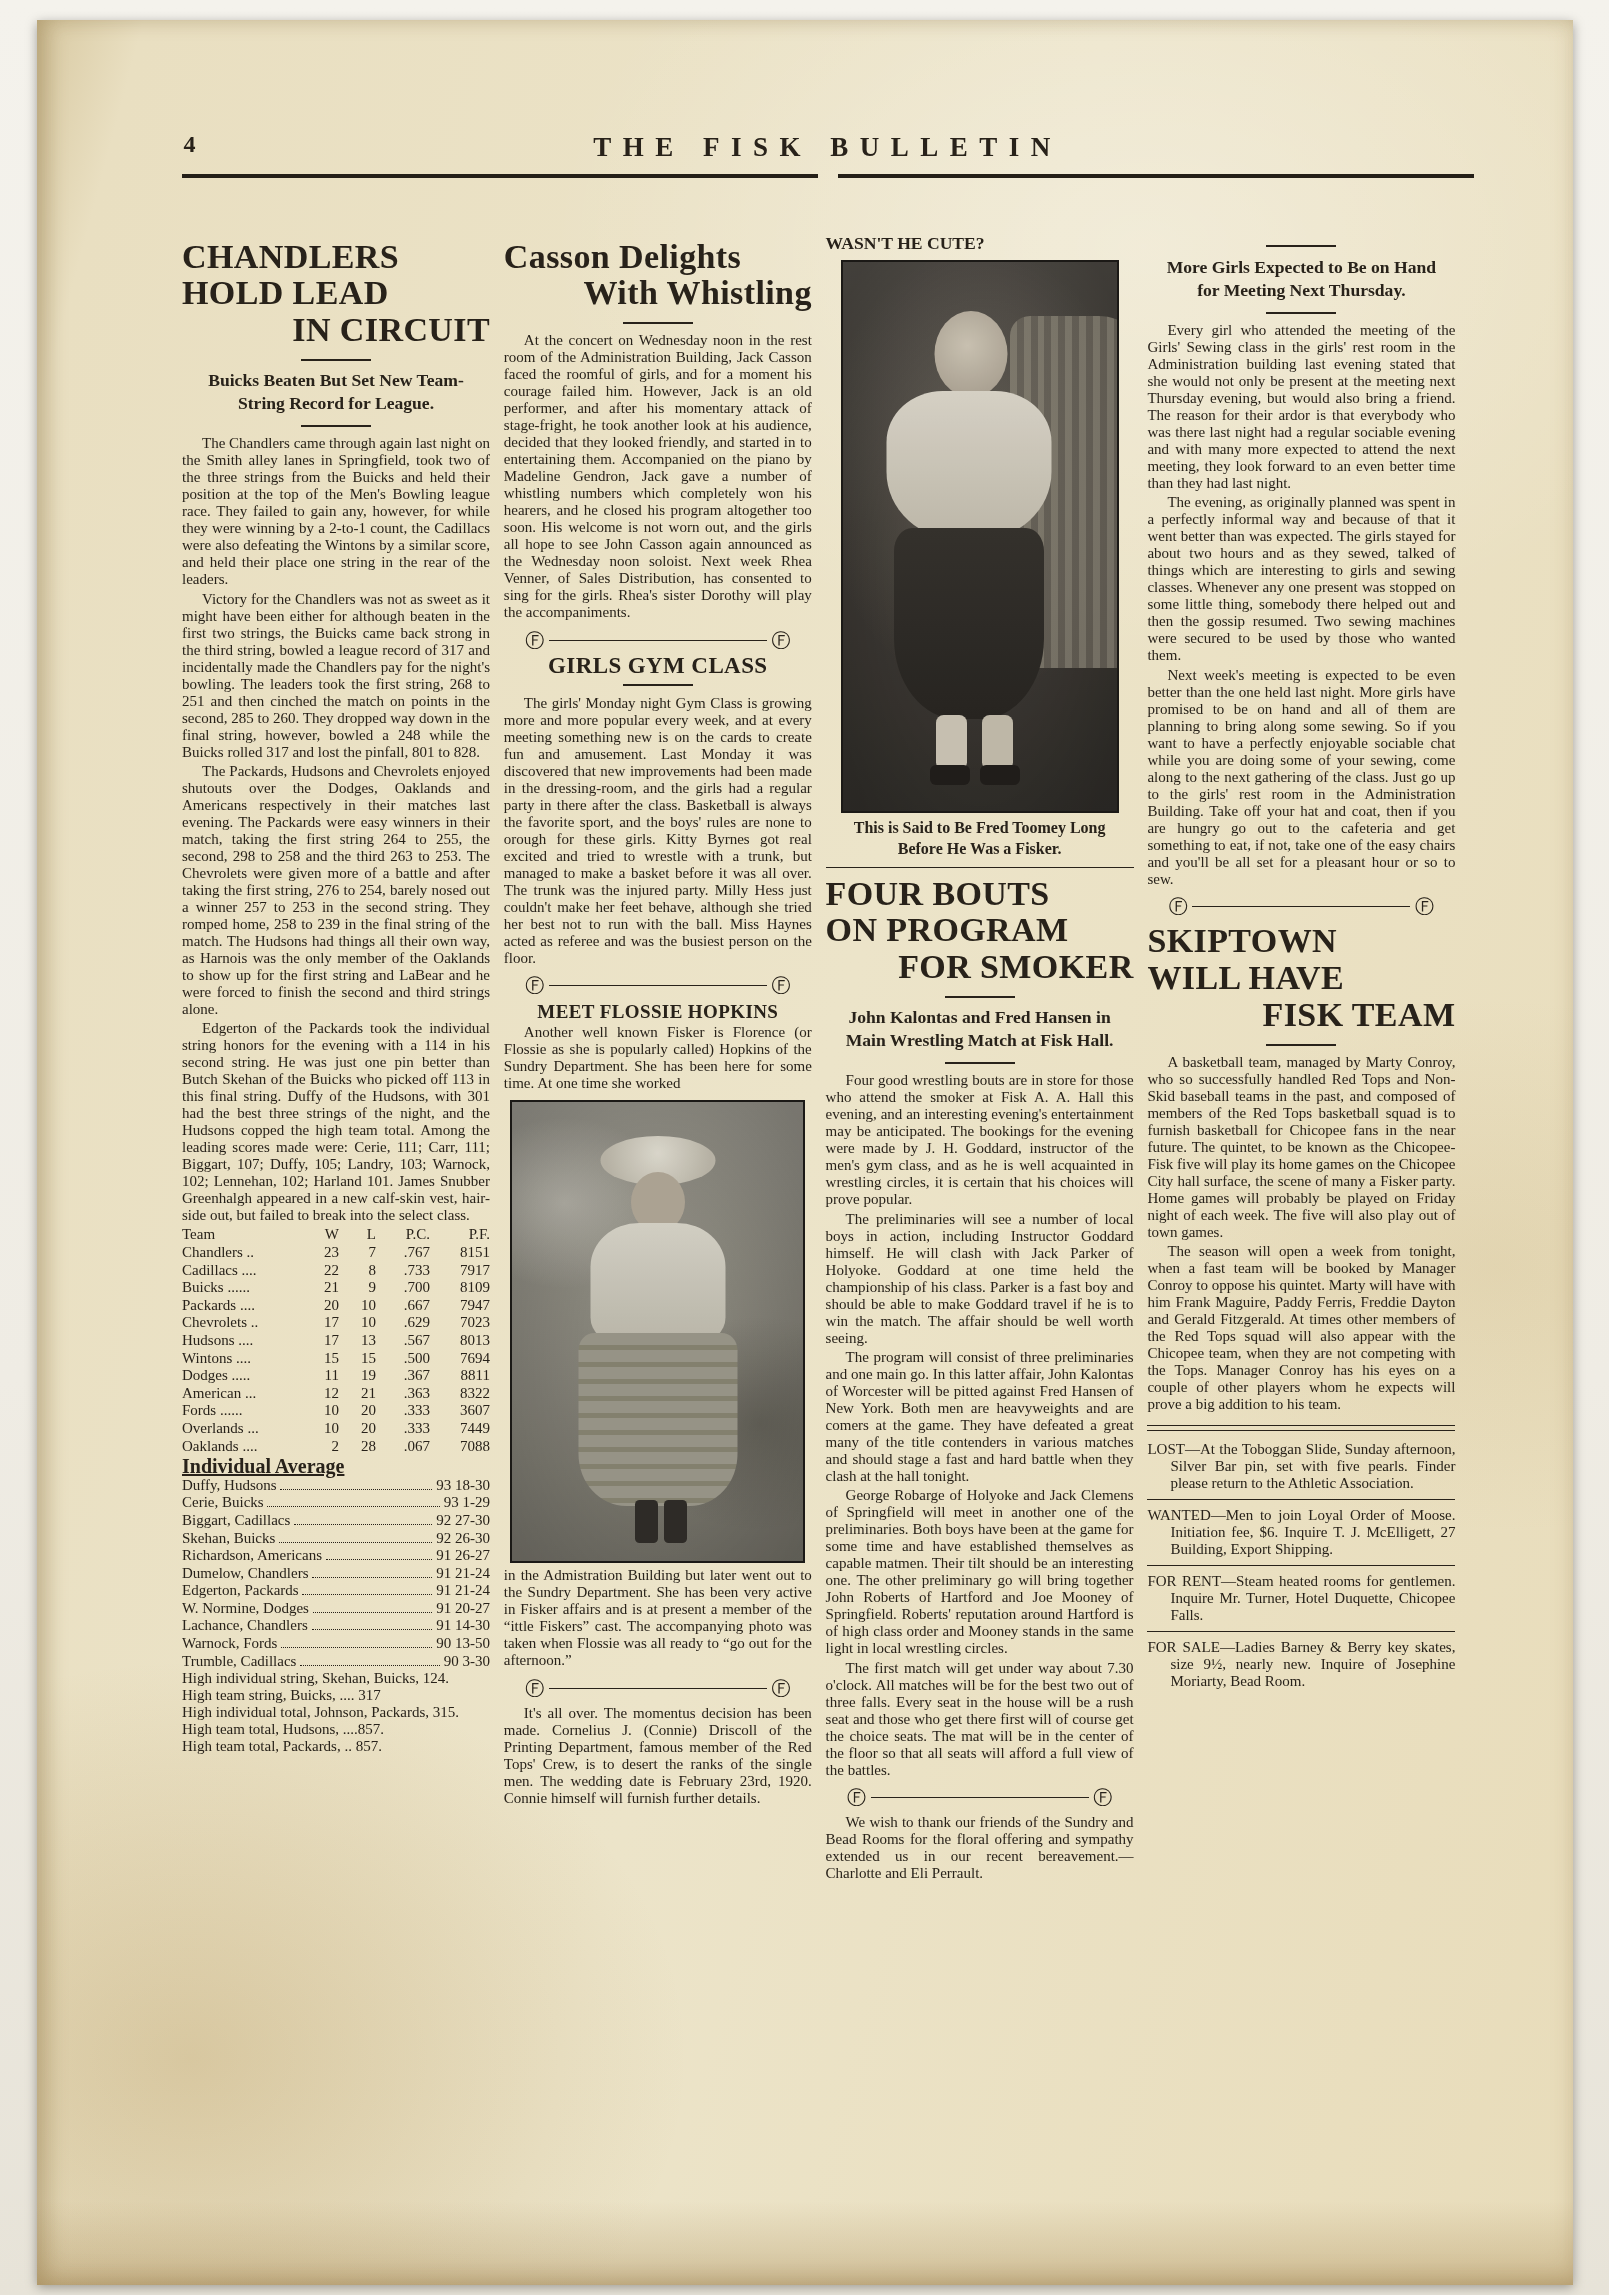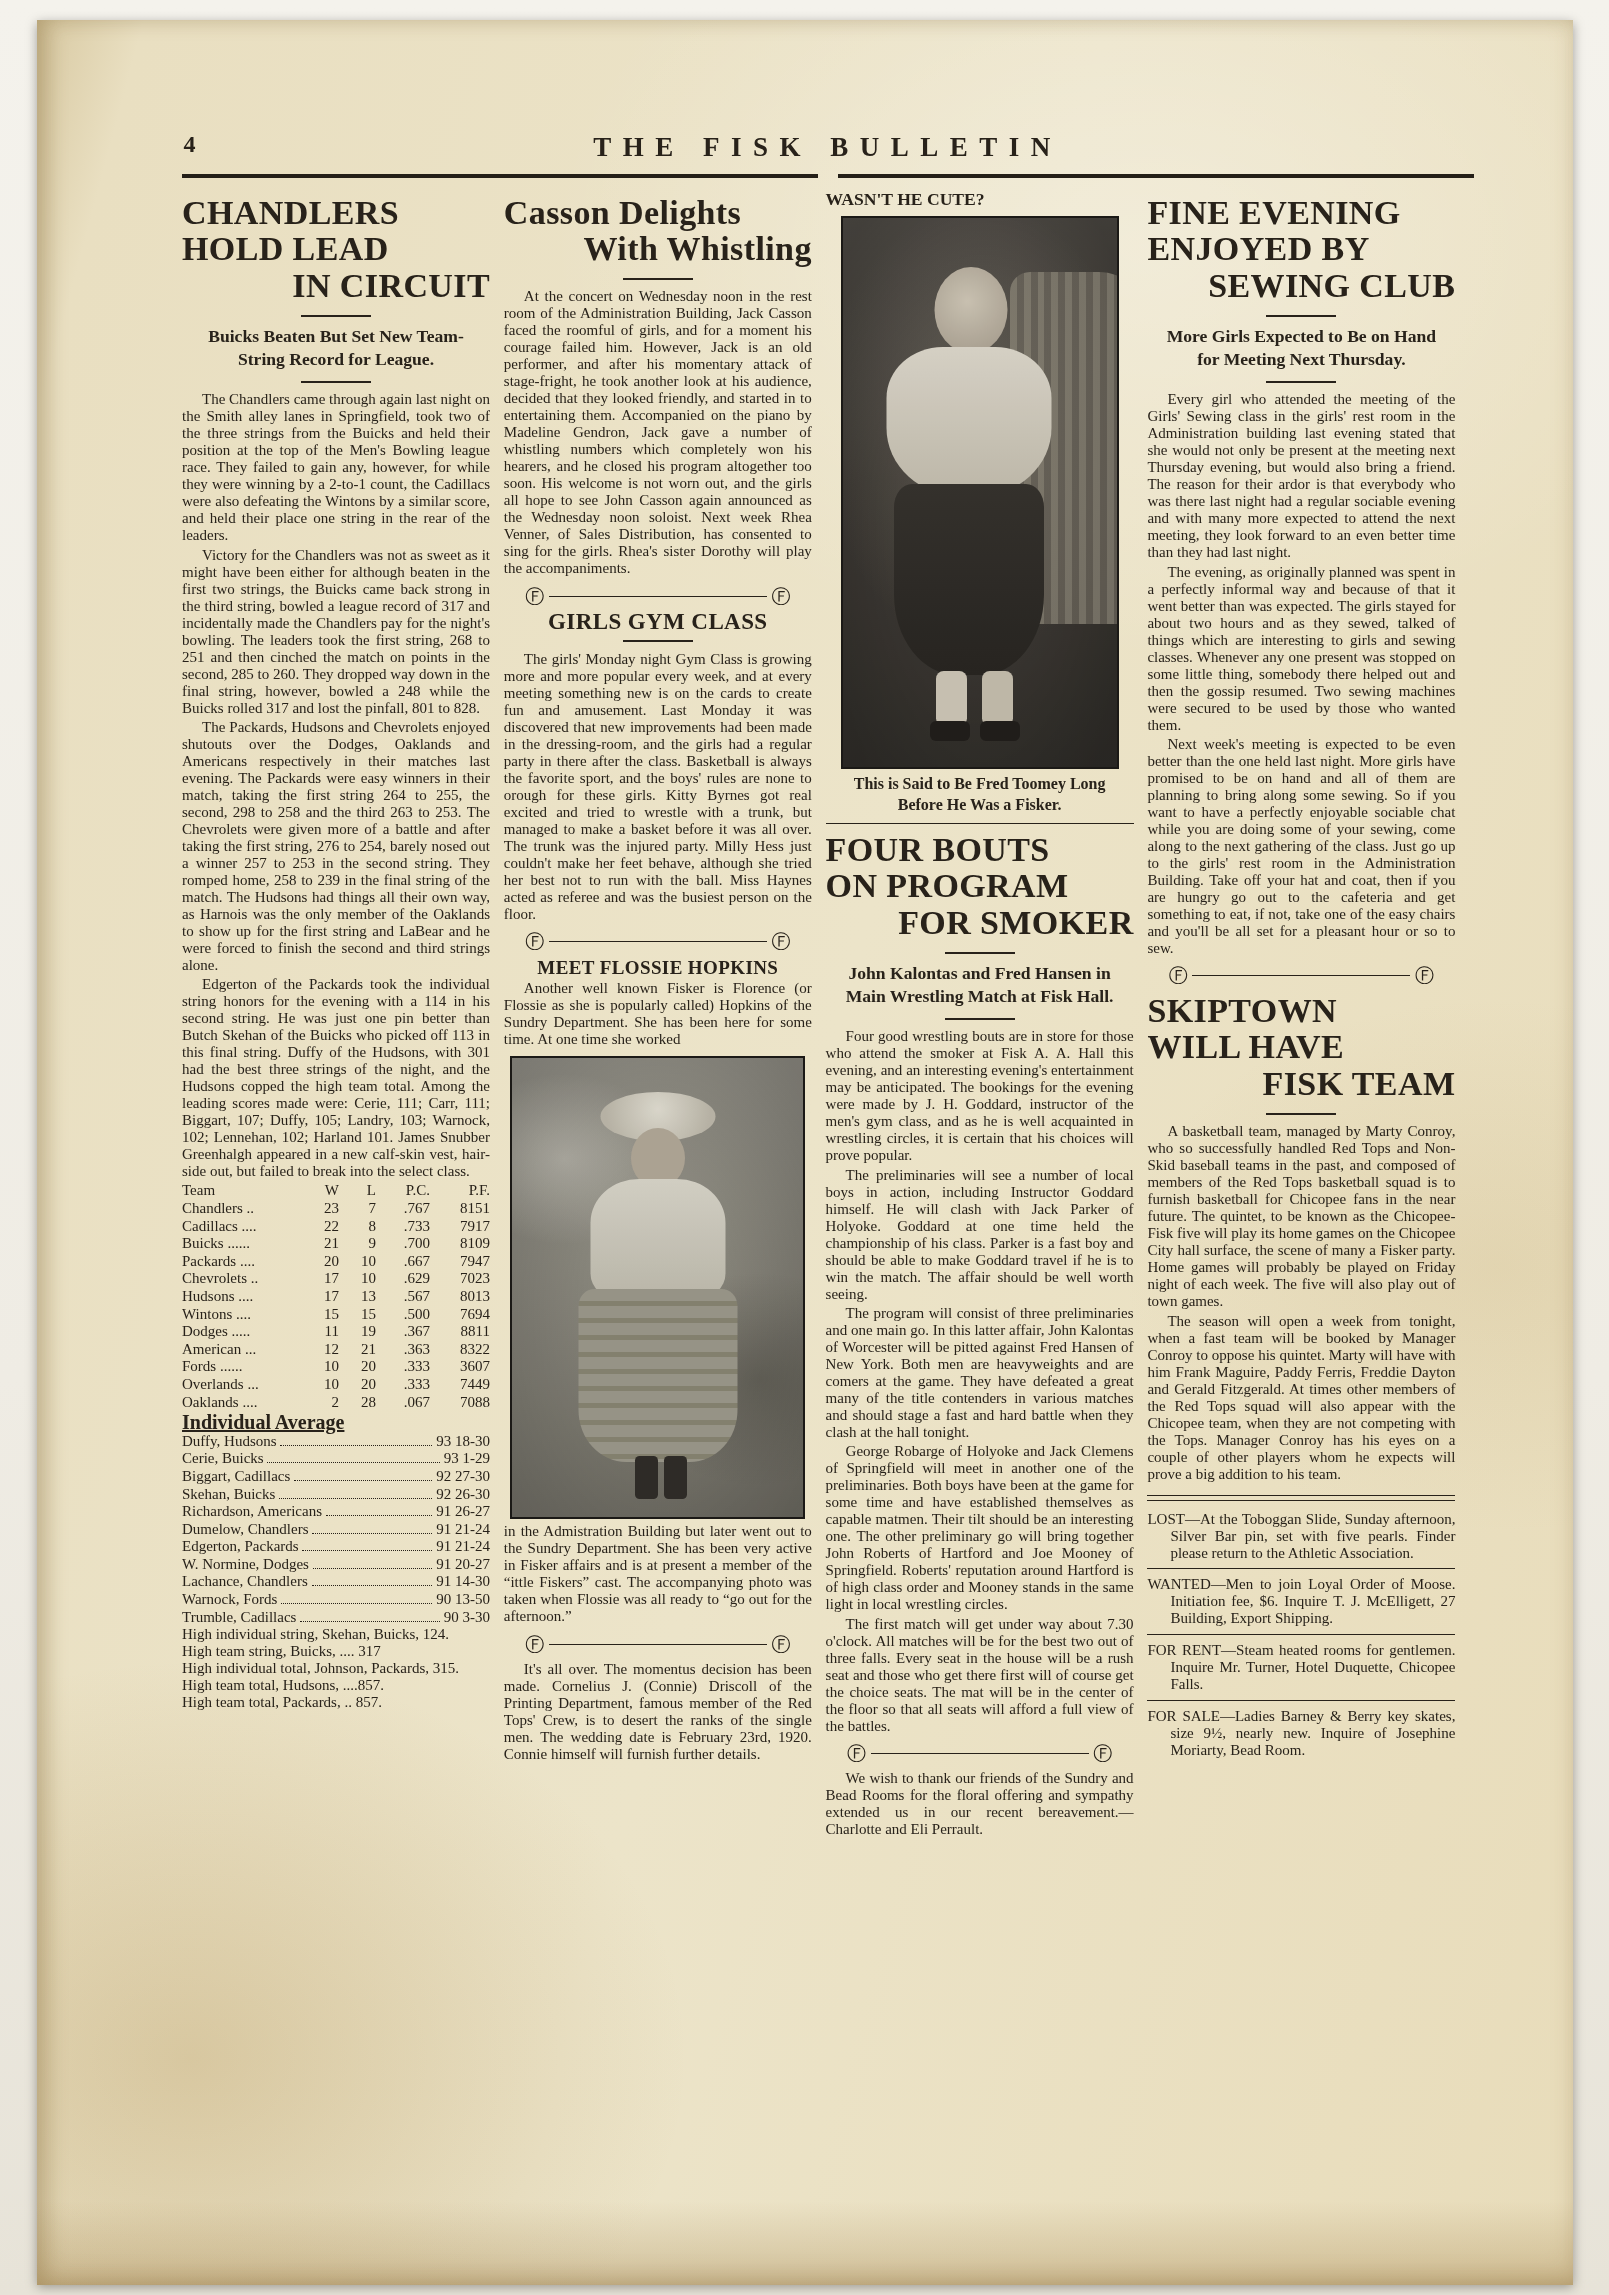--- a/index.html
+++ b/index.html
@@ -29,21 +29,21 @@
   .page-num{position:absolute;left:1.5px;bottom:4.6px;font-size:24px;font-weight:bold;}
   .masthead{
     position:absolute;left:0;right:1px;bottom:0;text-align:center;
     font-size:27px;font-weight:bold;letter-spacing:11.5px;white-space:nowrap;
   }
   .masthead-rule{display:flex;gap:20px;margin-top:10.7px;}
   .masthead-rule .seg{flex:1;height:0;border-top:4.6px solid #241f17;}
 
   
   .cols{display:flex;gap:13.8px;margin-top:13.8px;align-items:flex-start;}
-  .col{width:308px;font-size:15px;line-height:17px;text-align:justify;}
+  .col{width:308px;font-size:15px;line-height:17px;text-align:justify;margin-top:44px;}
   .col p{margin:0 0 2.3px 0;text-indent:20px;}
   .col p.noindent{text-indent:0;}
 
   
   .headline{font-weight:bold;line-height:1.08;margin:3.1px 0 0;letter-spacing:0.4px;}
   .headline .hl{display:block;font-size:34px;}
   .headline .hl:nth-child(1){text-align:left;}
   .headline .hl:nth-child(2){text-align:left;}
   .headline .hl:nth-child(3){text-align:right;}
   .headline.two .hl:nth-child(2){text-align:right;}
@@ -412,25 +412,20 @@
         <div class="divider">
           <span class="fdot">Ⓕ</span>
           <span class="dline"></span>
           <span class="fdot">Ⓕ</span>
         </div>
 
         <p>We wish to thank our friends of the Sundry and Bead Rooms for the floral offering and sympathy extended us in our recent bereavement.— Charlotte and Eli Perrault.</p>
       </div>
 
       <div class="col">
-        <div class="headline">
-            <span class="hl">FINE EVENING</span>
-            <span class="hl">ENJOYED BY</span>
-            <span class="hl">SEWING CLUB</span>
-          </div>
         <div class="short-rule"></div>
         <div class="sub">More Girls Expected to Be on Hand for Meeting Next Thursday.</div>
         <div class="short-rule"></div>
         <div>
             <p>Every girl who attended the meeting of the Girls' Sewing class in the girls' rest room in the Administration building last evening stated that she would not only be present at the meeting next Thursday evening, but would also bring a friend.  The reason for their ardor is that everybody who was there last night had a regular sociable evening and with many more expected to attend the next meeting, they look forward to an even better time than they had last night.</p>
             <p>The evening, as originally planned was spent in a perfectly informal way and because of that it went better than was expected.  The girls stayed for about two hours and as they sewed, talked of things which are interesting to girls and sewing classes.  Whenever any one present was stopped on some little thing, somebody there helped out and then the gossip resumed.  Two sewing machines were secured to be used by those who wanted them.</p>
             <p>Next week's meeting is expected to be even better than the one held last night. More girls have promised to be on hand and all of them are planning to bring along some sewing.  So if you want to have a perfectly enjoyable sociable chat while you are doing some of your sewing, come along to the next gathering of the class.  Just go up to the girls' rest room in the Administration Building.  Take off your hat and coat, then if you are hungry go out to the cafeteria and get something to eat, if not, take one of the easy chairs and you'll be all set for a pleasant hour or so to sew.</p>
           </div>
 
         <div class="divider">

